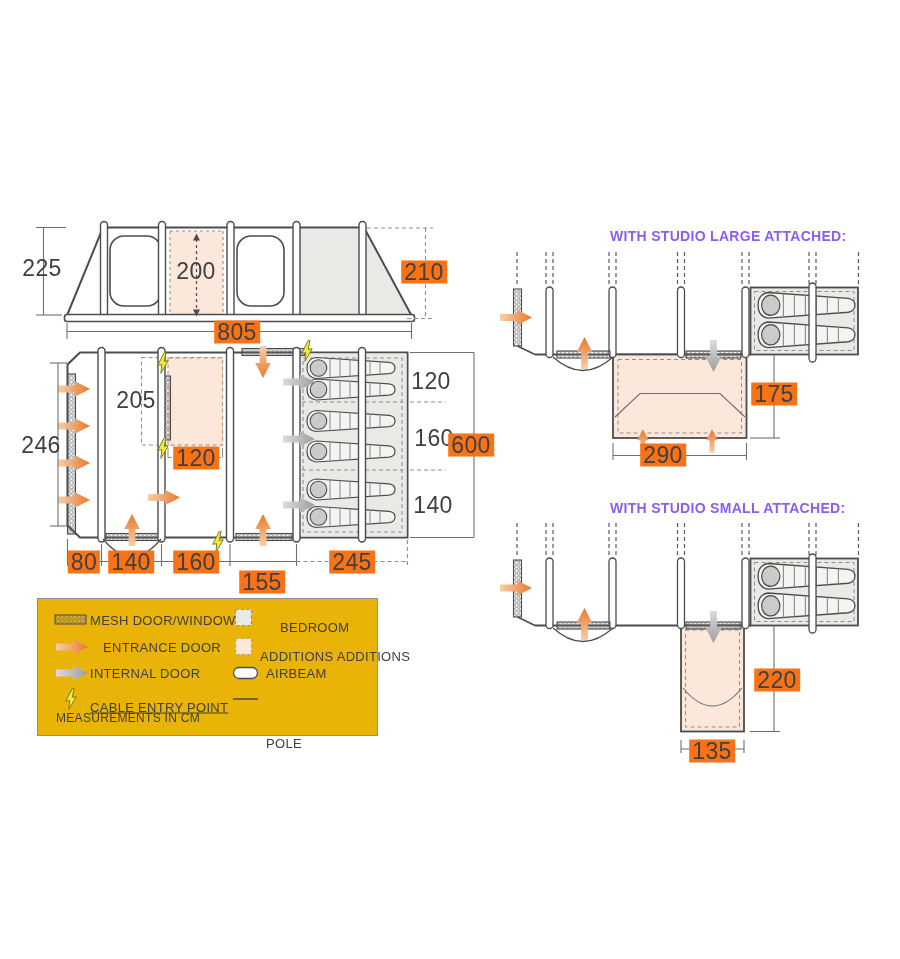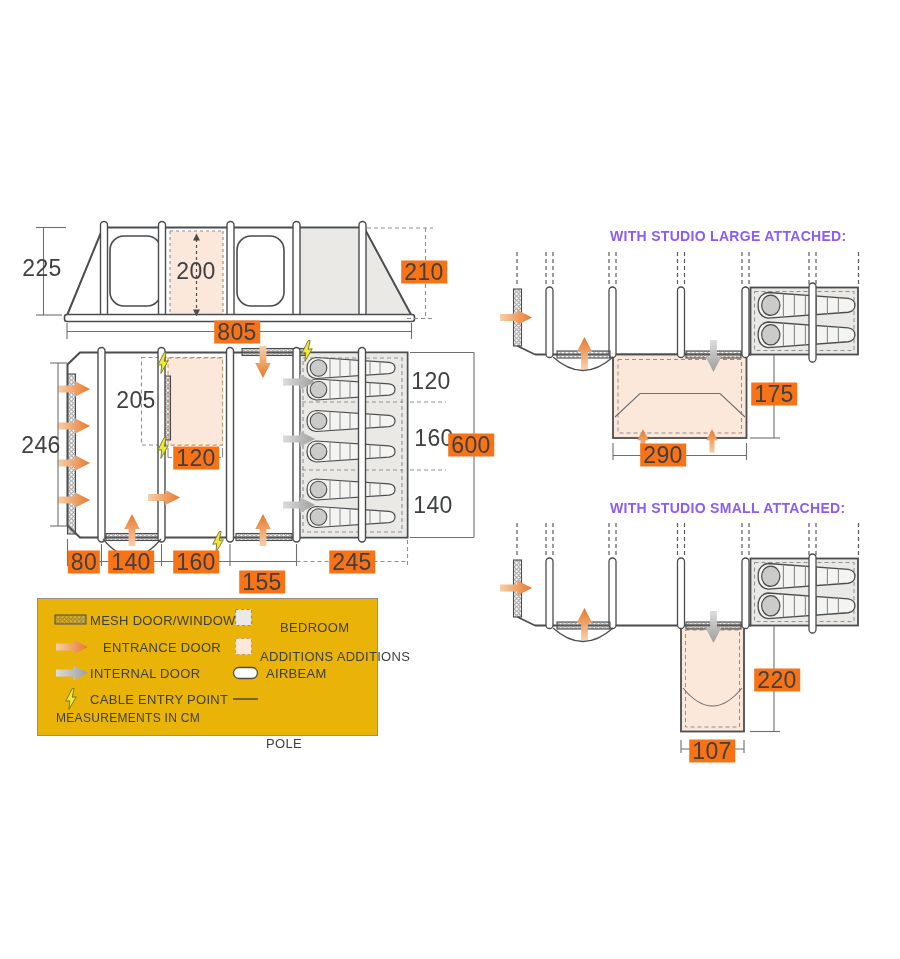--- a/index.html
+++ b/index.html
@@ -293,21 +293,21 @@
 <div class="dim bg" style="left:131px;top:562px;">140</div>
 <div class="dim bg" style="left:196px;top:562px;">160</div>
 <div class="dim bg" style="left:262px;top:562px;margin-top:20px;">155</div>
 <div class="dim bg" style="left:352px;top:562px;">245</div>
 
 <div class="vtitle" style="left:610px;top:228px;">WITH STUDIO LARGE ATTACHED:</div>
 <div class="dim bg" style="left:651px;top:455px;margin-left:12px;">290</div>
 <div class="dim bg" style="left:774px;top:394px;">175</div>
 
 <div class="vtitle" style="left:610px;top:500px;">WITH STUDIO SMALL ATTACHED:</div>
-<div class="dim bg" style="left:712px;top:751px;">107</div>
+<div class="dim bg" style="left:712px;top:751px;">135</div>
 <div class="dim bg" style="left:777px;top:680px;">220</div>
 
 <div class="legend-box">
   <svg class="leg-icon" style="left:16px;top:21px;" width="34" height="14">
     <rect x="1" y="2" width="31" height="9" fill="url(#mesh)" stroke="#4b4c4e" stroke-width="1"></rect>
   </svg>
   <div class="leg-item" style="left:52px;top:21px;">MESH DOOR/WINDOW</div>
 
   <svg class="leg-icon" style="left:17px;top:48px;" width="34" height="18">
     <use href="#arrow" fill="url(#og)" transform="translate(17,9)"></use>
@@ -315,21 +315,21 @@
   <div class="leg-item" style="left:52px;top:48px;margin-left:13px;">ENTRANCE DOOR</div>
 
   <svg class="leg-icon" style="left:17px;top:74px;" width="34" height="18">
     <use href="#arrow" fill="url(#gg)" transform="translate(17,9)"></use>
   </svg>
   <div class="leg-item" style="left:52px;top:74px;">INTERNAL DOOR</div>
 
   <svg class="leg-icon" style="left:23px;top:100px;" width="20" height="24">
     <use href="#bolt" fill="#f2e93d" stroke="#7a7427" stroke-width="0.9" transform="translate(10,12) rotate(-8)"></use>
   </svg>
-  <div class="leg-item" style="left:52px;top:100px;">CABLE ENTRY POINT</div>
+  <div class="leg-item" style="left:52px;top:108px;text-decoration:underline;">CABLE ENTRY POINT</div>
 
   <svg class="leg-icon" style="left:196px;top:19px;" width="20" height="20">
     <rect x="1.5" y="1.5" width="16" height="16" fill="#eae9e5" stroke="#8f8f8f" stroke-width="1.2" stroke-dasharray="3,2.5"></rect>
   </svg>
   <div class="leg-item" style="left:222px;top:28px;margin-left:20px;">BEDROOM</div>
 
   <svg class="leg-icon" style="left:196px;top:48px;" width="20" height="20">
     <rect x="1.5" y="1.5" width="16" height="16" fill="#fbe8da" stroke="#c89a70" stroke-width="1.2" stroke-dasharray="3,2.5"></rect>
   </svg>
   <div class="leg-item" style="left:222px;top:57px;">ADDITIONS ADDITIONS</div>

